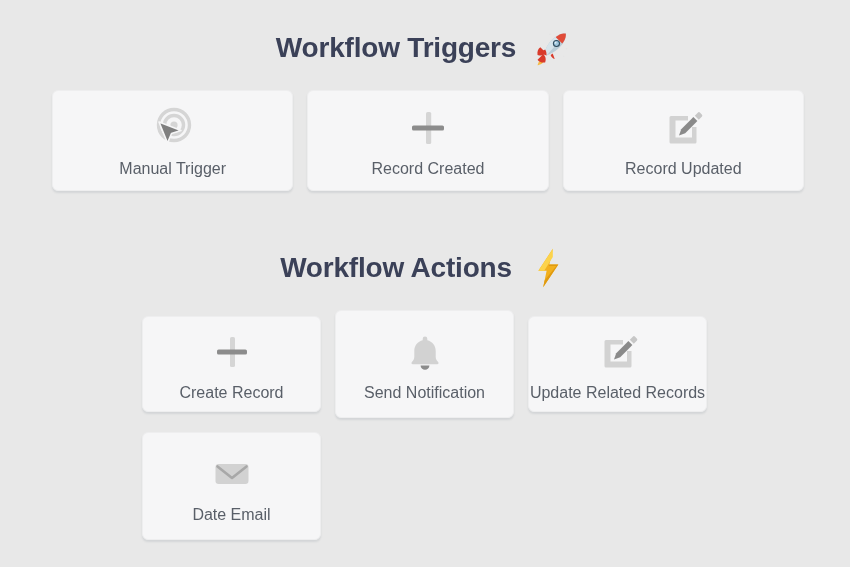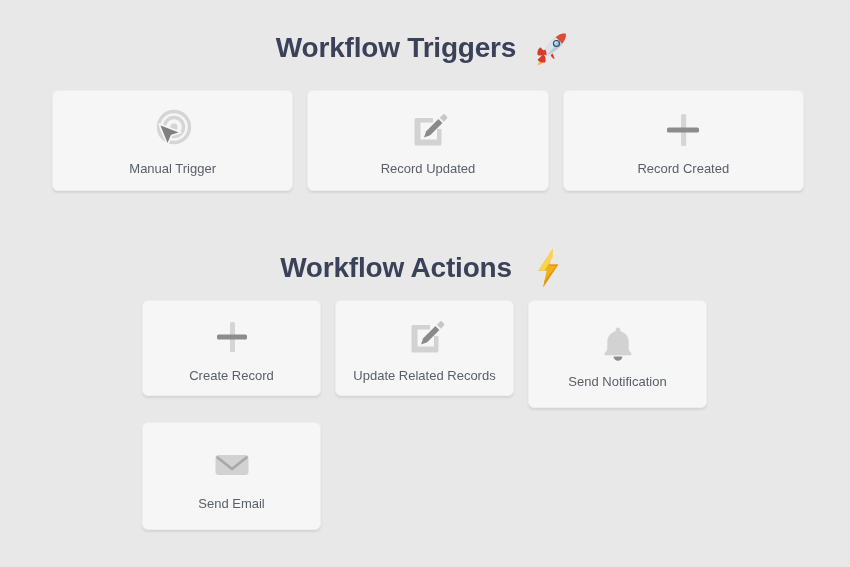--- a/index.html
+++ b/index.html
@@ -52,26 +52,27 @@
     top: 90px;
     left: 52px;
     width: 752px;
     display: flex;
     gap: 14px;
   }
   .trigger-grid .card { flex: 1 1 0; height: 101px; }
 
   .action-grid {
     position: absolute;
-    top: 300px;
+    top: 310px;
     left: 142px;
     width: 566px;
     display: flex;
     flex-wrap: wrap;
     gap: 14px 14px;
+    align-items: center;
   }
   .action-grid .card {
     width: 179px;
     height: 96px;
   }
   .action-grid .card.tall { height: 108px; }
 
   
   .card {
     background: #f6f6f7;
@@ -91,21 +92,21 @@
     width: 46px;
     height: 46px;
     display: flex;
     align-items: center;
     justify-content: center;
     flex: 0 0 auto;
   }
   .card-icon svg { display: block; width: 46px; height: 46px; }
 
   .card-label {
-    font-size: 13px;
+    font-size: 16px;
     color: #595f68;
     line-height: 1.1;
     text-align: center;
     white-space: nowrap;
   }
 </style>
 </head>
 <body>
 
 <div class="page">
@@ -151,36 +152,36 @@
           <path d="M9 17 L31 25.5 L21.5 28.5 L17.5 38 z" fill="#7f7f7f"></path>
           <path d="M9 17 L31 25.5 L21.5 28.5 L17.5 38 z" fill="none" stroke="#f6f6f7" stroke-width="1.6" stroke-linejoin="round"></path>
         </svg>
       </span>
       <span class="card-label">Manual Trigger</span>
     </div>
 
     <div class="card">
       <span class="card-icon">
         <svg viewBox="0 0 46 46" xmlns="http://www.w3.org/2000/svg">
+          <rect x="21" y="7" width="5.2" height="32" rx="1.6" fill="#d5d5d5"></rect>
+          <rect x="7" y="20.4" width="32" height="5.2" rx="1.6" fill="#8c8c8c"></rect>
+        </svg>
+      </span>
+      <span class="card-label">Record Created</span>
+    </div>
+
+    <div class="card">
+      <span class="card-icon">
+        <svg viewBox="0 0 46 46" xmlns="http://www.w3.org/2000/svg">
           <path d="M11 11 h17 v4.5 H15.5 v17 H32 V22 h4.5 v15 a1.5 1.5 0 0 1 -1.5 1.5 H11 A1.5 1.5 0 0 1 9.5 37 V12.5 A1.5 1.5 0 0 1 11 11 z" fill="#d2d2d2"></path>
           <path d="M19 30.5 l2.2-6.2 L33.4 12.1 l4 4 L25.2 28.3 z" fill="#8a8a8a"></path>
           <path d="M34.8 10.7 l3-3 a1.6 1.6 0 0 1 2.3 0 l1.7 1.7 a1.6 1.6 0 0 1 0 2.3 l-3 3 z" fill="#c7c7c7"></path>
         </svg>
       </span>
       <span class="card-label">Record Updated</span>
-    </div>
-
-    <div class="card">
-      <span class="card-icon">
-        <svg viewBox="0 0 46 46" xmlns="http://www.w3.org/2000/svg">
-          <rect x="21" y="7" width="5.2" height="32" rx="1.6" fill="#d5d5d5"></rect>
-          <rect x="7" y="20.4" width="32" height="5.2" rx="1.6" fill="#8c8c8c"></rect>
-        </svg>
-      </span>
-      <span class="card-label">Record Created</span>
     </div>
 
   </div>
 
   <div class="section-heading" id="actions-heading">
     <span>Workflow Actions</span>
     <span class="heading-emoji">
       <svg viewBox="0 0 64 64" xmlns="http://www.w3.org/2000/svg">
         <path d="M39 4 L18 36 h12 L25 60 L47 27 H34 z" fill="#f2b01e"></path>
         <path d="M39 4 L18 36 h8.5 L39 16 z" fill="#fcd34b"></path>
@@ -195,46 +196,46 @@
       <span class="card-icon">
         <svg viewBox="0 0 46 46" xmlns="http://www.w3.org/2000/svg">
           <rect x="21" y="8" width="5" height="30" rx="1.6" fill="#d5d5d5"></rect>
           <rect x="8" y="20.6" width="30" height="5" rx="1.6" fill="#8c8c8c"></rect>
         </svg>
       </span>
       <span class="card-label">Create Record</span>
     </div>
 
 
+    <div class="card tall">
+      <span class="card-icon">
+        <svg viewBox="0 0 46 46" xmlns="http://www.w3.org/2000/svg">
+          <path d="M23 7.5 a2.3 2.3 0 0 1 2.3 2.3 v1.4 c5 1.1 8.4 5.4 8.4 10.7 v5.6 c0 2.4 .8 4 2.4 5.4 .9 .8 .4 2.3-.9 2.3 H10.8 c-1.3 0-1.8-1.5-.9-2.3 1.6-1.4 2.4-3 2.4-5.4 v-5.6 c0-5.3 3.4-9.6 8.4-10.7 V9.8 A2.3 2.3 0 0 1 23 7.5 z" fill="#d2d2d2"></path>
+          <path d="M18.6 36.4 h8.8 a4.4 4.4 0 0 1 -8.8 0 z" fill="#8c8c8c"></path>
+        </svg>
+      </span>
+      <span class="card-label">Send Notification</span>
+    </div>
+
     <div class="card">
       <span class="card-icon">
         <svg viewBox="0 0 46 46" xmlns="http://www.w3.org/2000/svg">
           <path d="M11 11 h17 v4.5 H15.5 v17 H32 V22 h4.5 v15 a1.5 1.5 0 0 1 -1.5 1.5 H11 A1.5 1.5 0 0 1 9.5 37 V12.5 A1.5 1.5 0 0 1 11 11 z" fill="#d2d2d2"></path>
           <path d="M19 30.5 l2.2-6.2 L33.4 12.1 l4 4 L25.2 28.3 z" fill="#8a8a8a"></path>
           <path d="M34.8 10.7 l3-3 a1.6 1.6 0 0 1 2.3 0 l1.7 1.7 a1.6 1.6 0 0 1 0 2.3 l-3 3 z" fill="#c7c7c7"></path>
         </svg>
       </span>
       <span class="card-label">Update Related Records</span>
     </div>
 
     <div class="card tall">
       <span class="card-icon">
         <svg viewBox="0 0 46 46" xmlns="http://www.w3.org/2000/svg">
-          <path d="M23 7.5 a2.3 2.3 0 0 1 2.3 2.3 v1.4 c5 1.1 8.4 5.4 8.4 10.7 v5.6 c0 2.4 .8 4 2.4 5.4 .9 .8 .4 2.3-.9 2.3 H10.8 c-1.3 0-1.8-1.5-.9-2.3 1.6-1.4 2.4-3 2.4-5.4 v-5.6 c0-5.3 3.4-9.6 8.4-10.7 V9.8 A2.3 2.3 0 0 1 23 7.5 z" fill="#d2d2d2"></path>
-          <path d="M18.6 36.4 h8.8 a4.4 4.4 0 0 1 -8.8 0 z" fill="#8c8c8c"></path>
-        </svg>
-      </span>
-      <span class="card-label">Send Notification</span>
-    </div>
-
-    <div class="card tall">
-      <span class="card-icon">
-        <svg viewBox="0 0 46 46" xmlns="http://www.w3.org/2000/svg">
           <rect x="6.5" y="13" width="33" height="20" rx="3.2" fill="#d2d2d2"></rect>
           <path d="M8.5 15.5 L23 27 L37.5 15.5" fill="none" stroke="#a8a8a8" stroke-width="2.6" stroke-linecap="round" stroke-linejoin="round"></path>
         </svg>
       </span>
-      <span class="card-label">Send Email</span>
+      <span class="card-label">Date Email</span>
     </div>
 
   </div>
 
 </div>
 
 </body></html>

